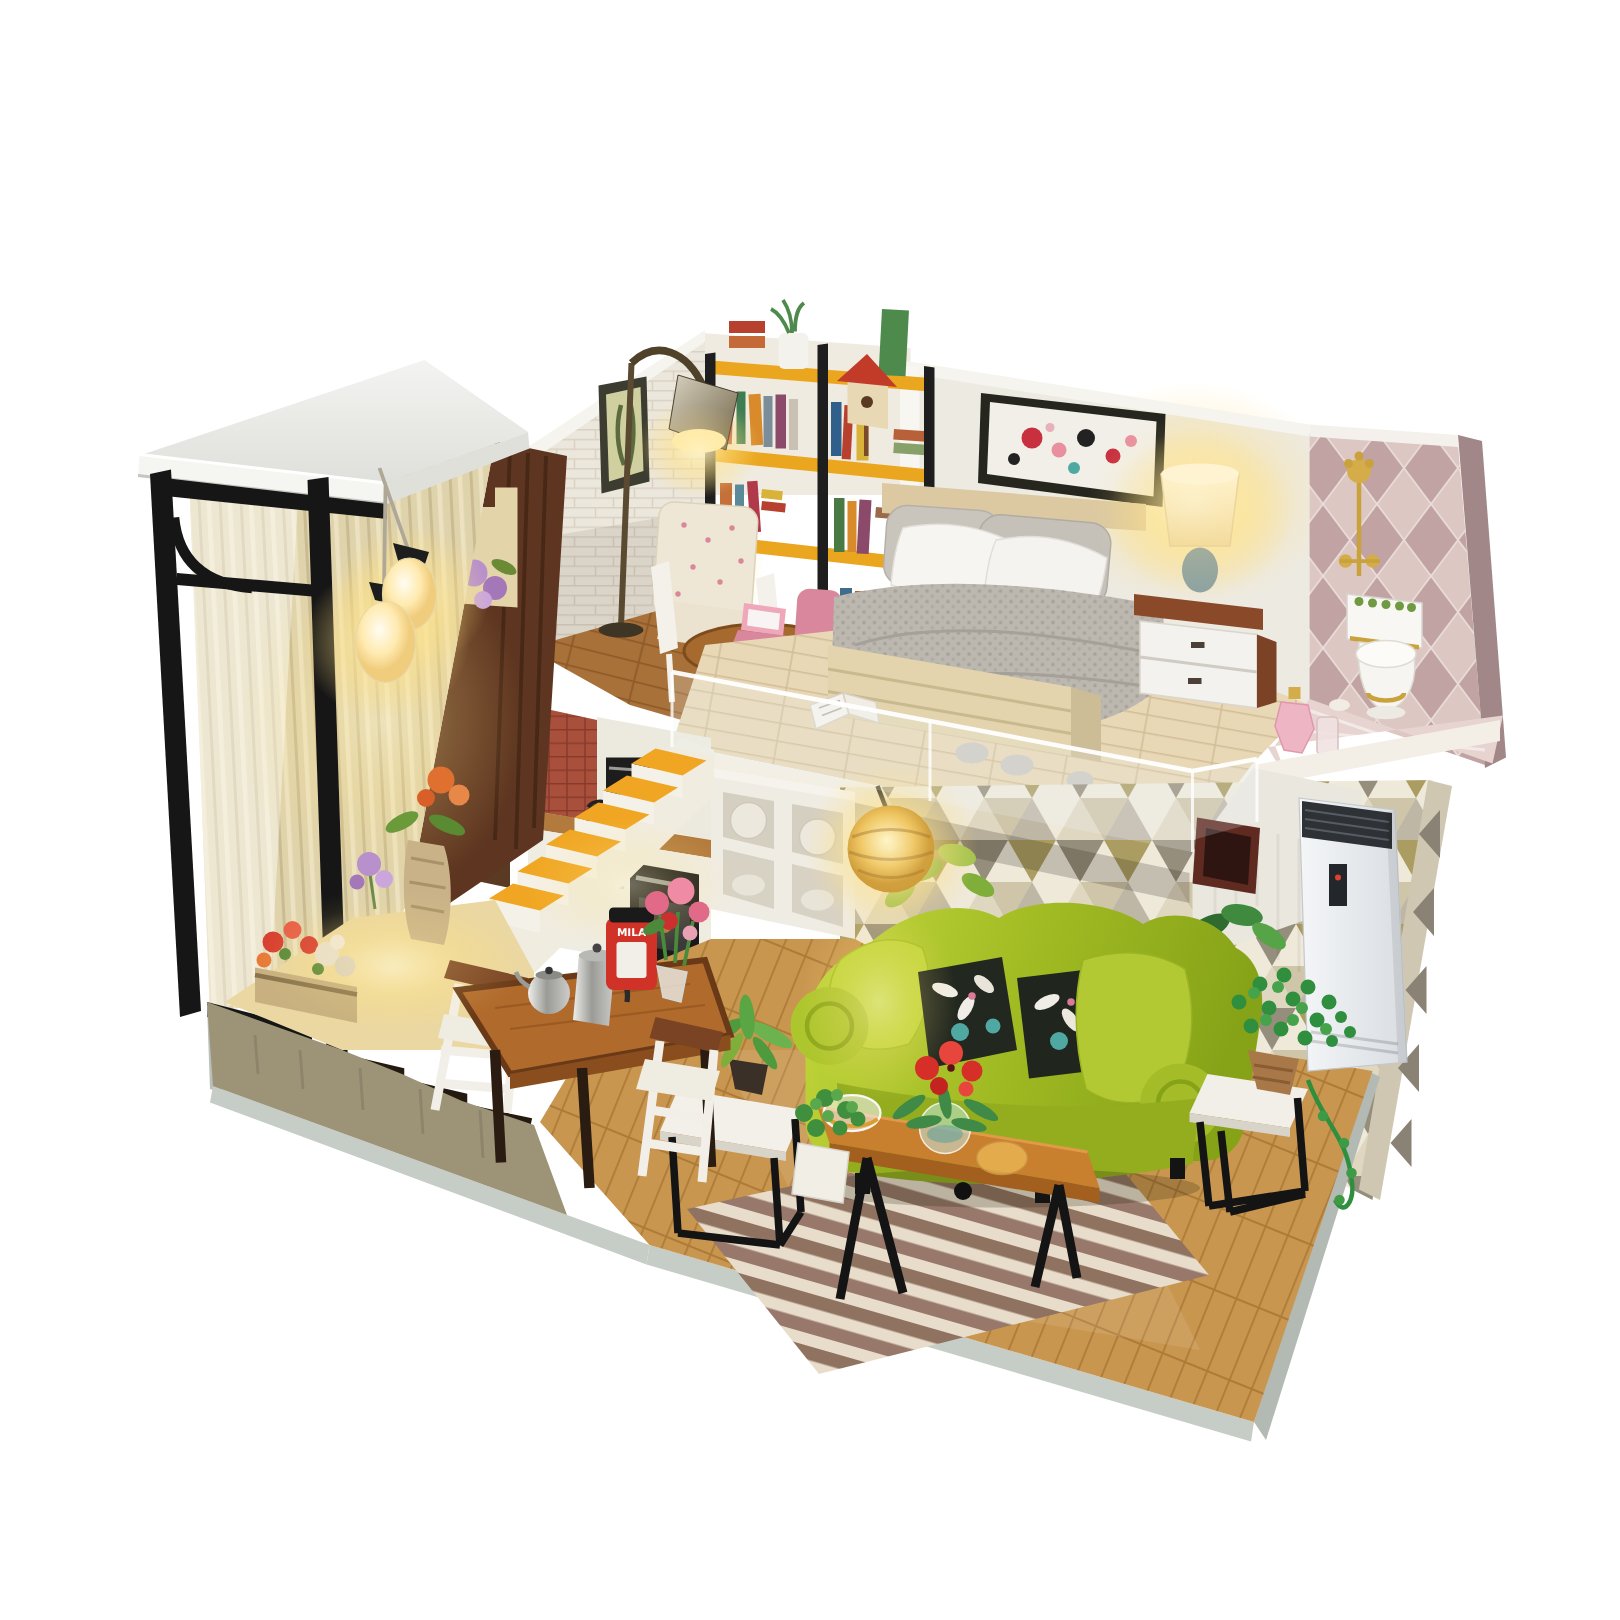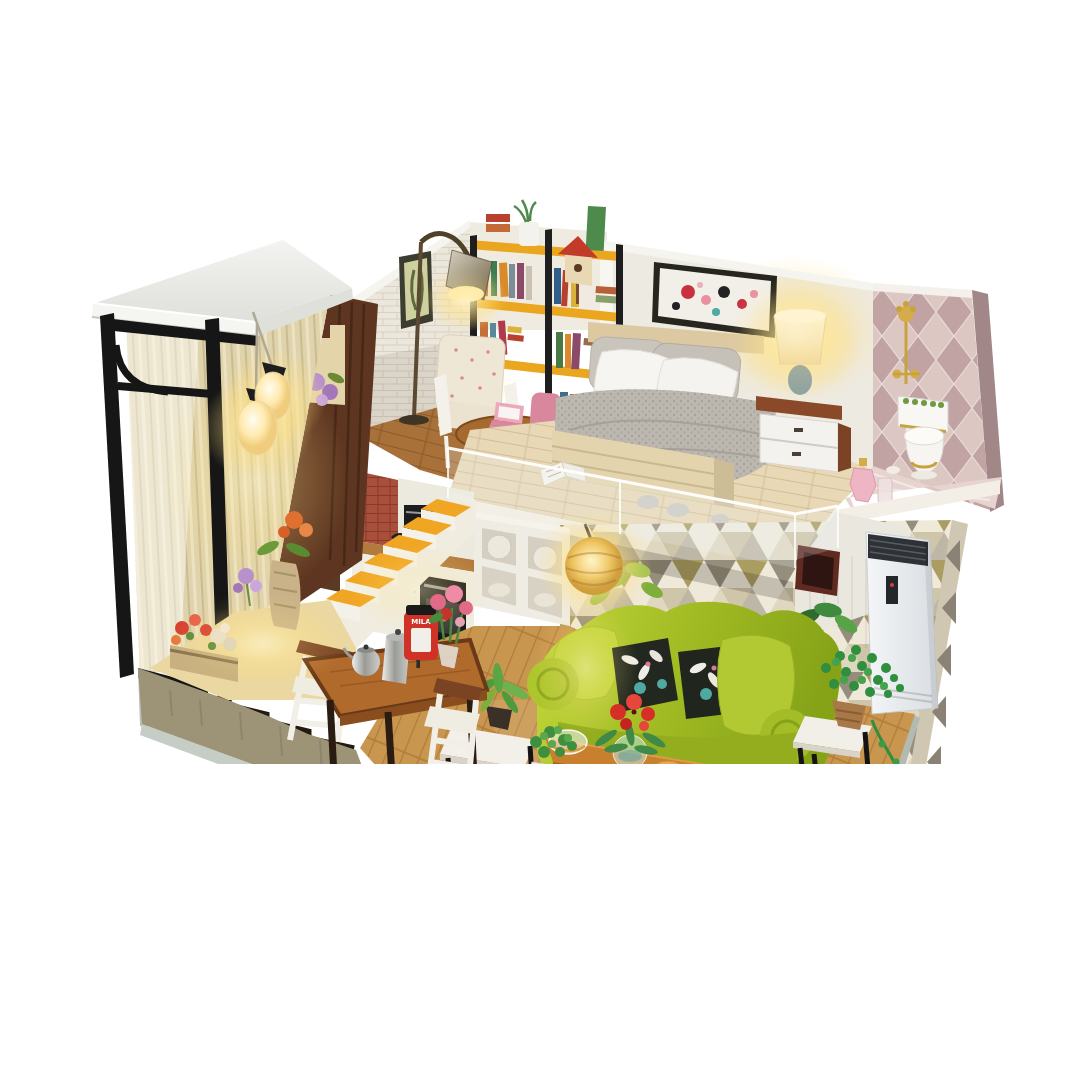--- a/index.html
+++ b/index.html
@@ -1,17 +1,17 @@
 <!DOCTYPE html>
 <html><head>
 <meta charset="utf-8">
 <style>
   html,body{margin:0;padding:0;background:#ffffff;}
   body{font-family:"DejaVu Sans", sans-serif;}
-  .stage{width:1080px;height:764px;position:relative;overflow:hidden;background:#ffffff;}
+  .stage{width:1080px;height:1080px;position:relative;overflow:hidden;background:#ffffff;}
   svg{display:block;}
   text{font-family:"DejaVu Sans", sans-serif;}
 </style>
 </head>
 <body>
 
 <div class="stage">
 <svg width="1080" height="1080" viewBox="0 0 1080 1080">
 <defs>
   <radialGradient id="gradGlow">

